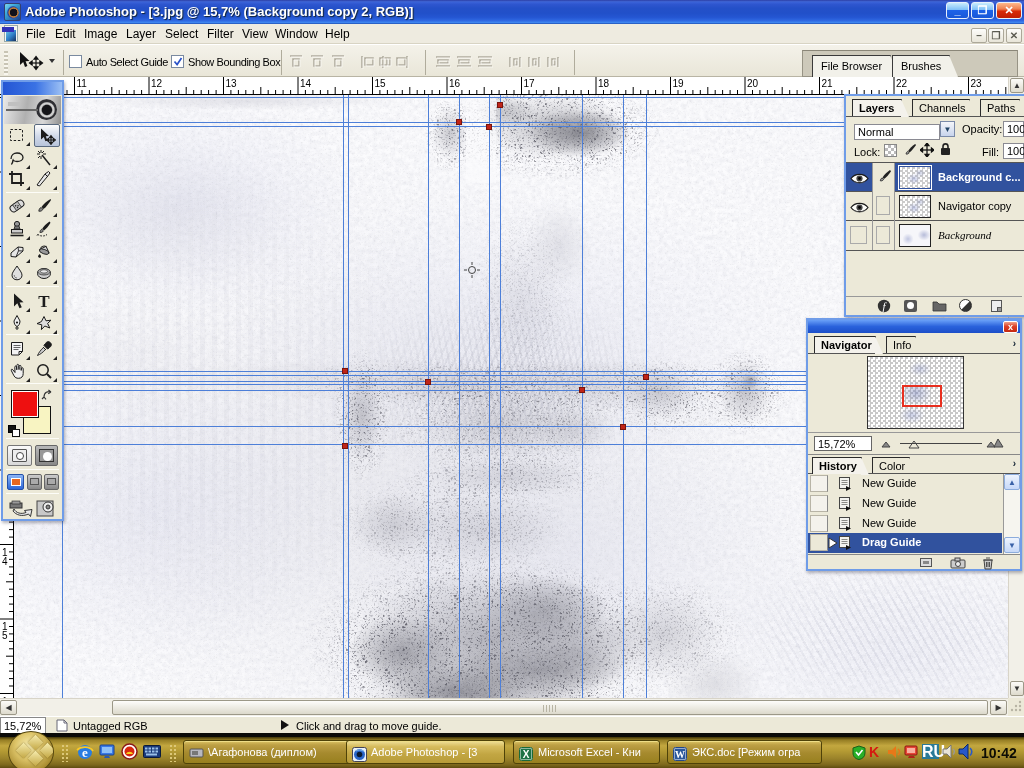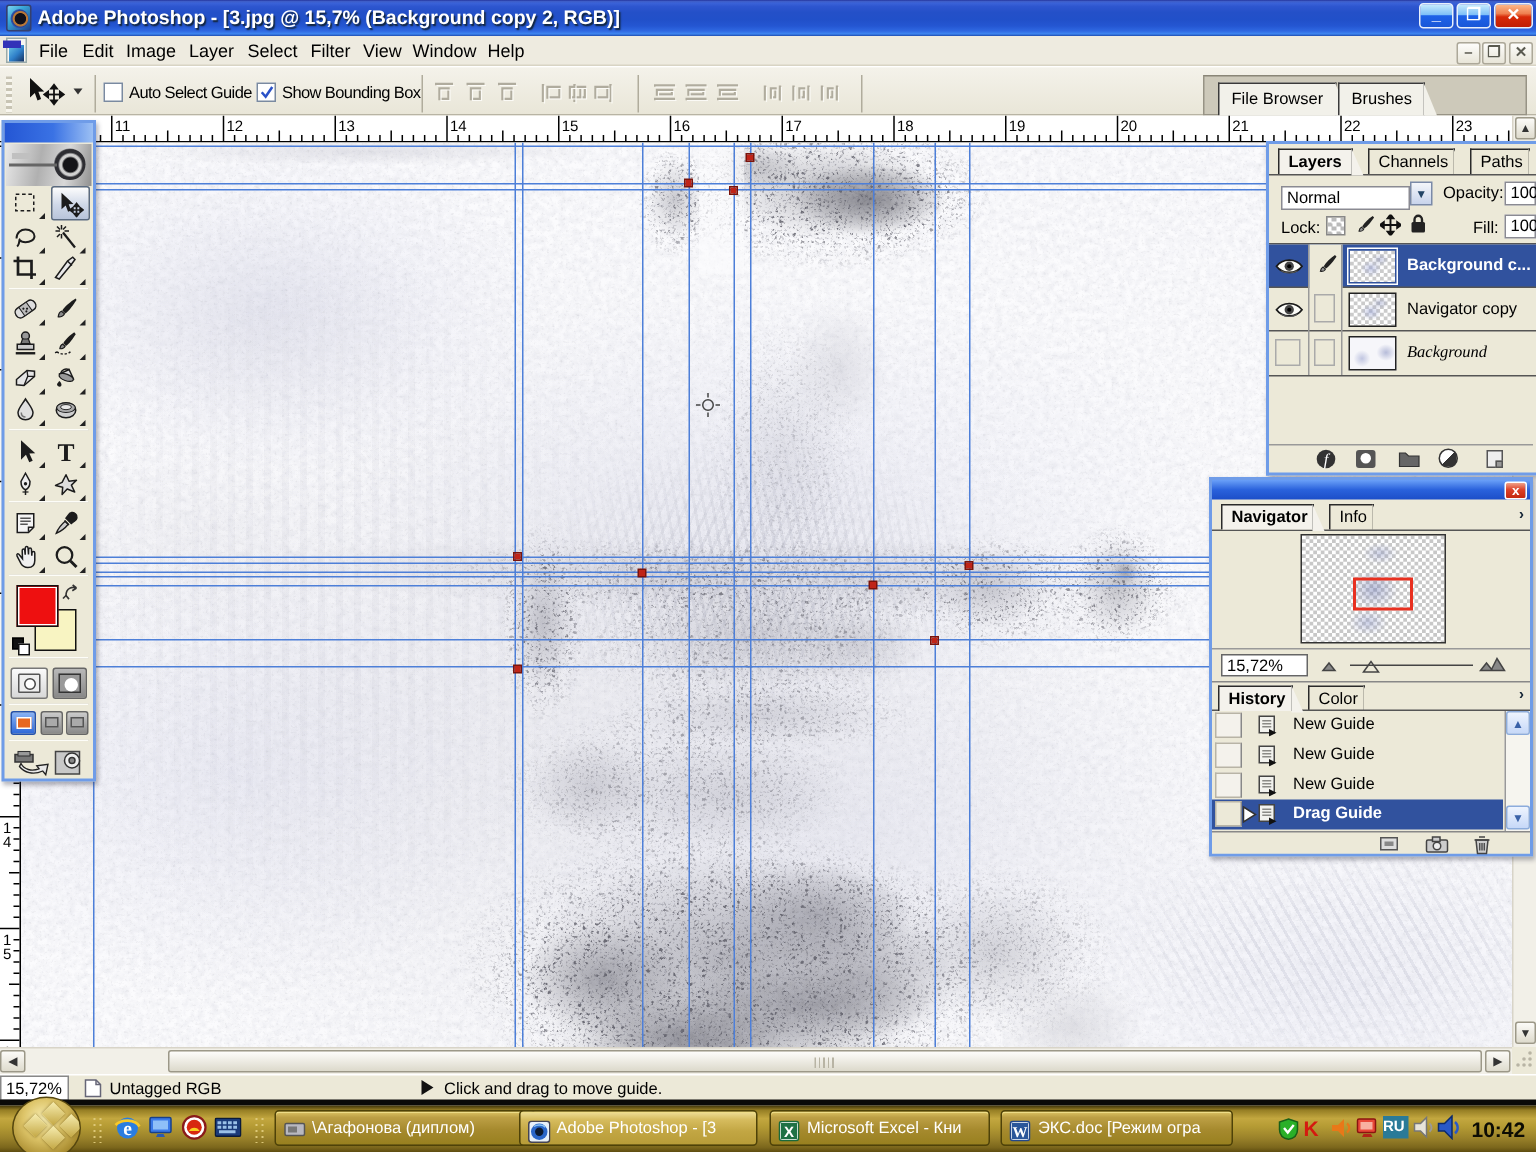--- a/index.html
+++ b/index.html
@@ -616,21 +616,21 @@
         </svg>
     <svg class="abs" style="left:43px;top:8px" width="14" height="14">
           <path d="M1 5 h4 l4 -4 v12 l-4 -4 h-4 Z" fill="#e87818"></path>
           <path d="M11 4 c2 1.5 2 4.5 0 6" stroke="#e87818" stroke-width="1.5" fill="none"></path>
         </svg>
     <svg class="abs" style="left:60px;top:8px" width="15" height="14">
           <rect x="1" y="1" width="12" height="9" rx="1" fill="#e84838" stroke="#8a1410"></rect>
           <rect x="3" y="3" width="8" height="5" fill="#f8b0a0"></rect>
           <path d="M5 11 h5 l1 2 h-7 Z" fill="#b02418"></path>
         </svg>
-    <div class="abs" style="left:78px;top:7px;width:17px;height:15px;background:#2a7a98;color:#fff;font-size:10px;font-weight:bold;text-align:left;line-height:15px">RU</div>
+    <div class="abs" style="left:78px;top:7px;width:17px;height:15px;background:#2a7a98;color:#fff;font-size:16px;font-weight:bold;text-align:left;line-height:15px">RU</div>
     <svg class="abs" style="left:98px;top:7px" width="14" height="15">
           <path d="M1 5 h4 l4 -4 v13 l-4 -4 h-4 Z" fill="#e8e4d8" stroke="#777"></path>
           <path d="M11 5 c1.8 1.5 1.8 4 0 5.5" stroke="#999" stroke-width="1.3" fill="none"></path>
         </svg>
     <svg class="abs" style="left:114px;top:6px" width="15" height="17">
           <path d="M1 6 h4 l5 -5 v15 l-5 -5 h-4 Z" fill="#2858c8" stroke="#0c2a6a"></path>
           <path d="M12 5 c2.4 2 2.4 5.5 0 7.5" stroke="#2858c8" stroke-width="1.6" fill="none"></path>
         </svg>
     <div id="clock">10:42</div>
   </div>

